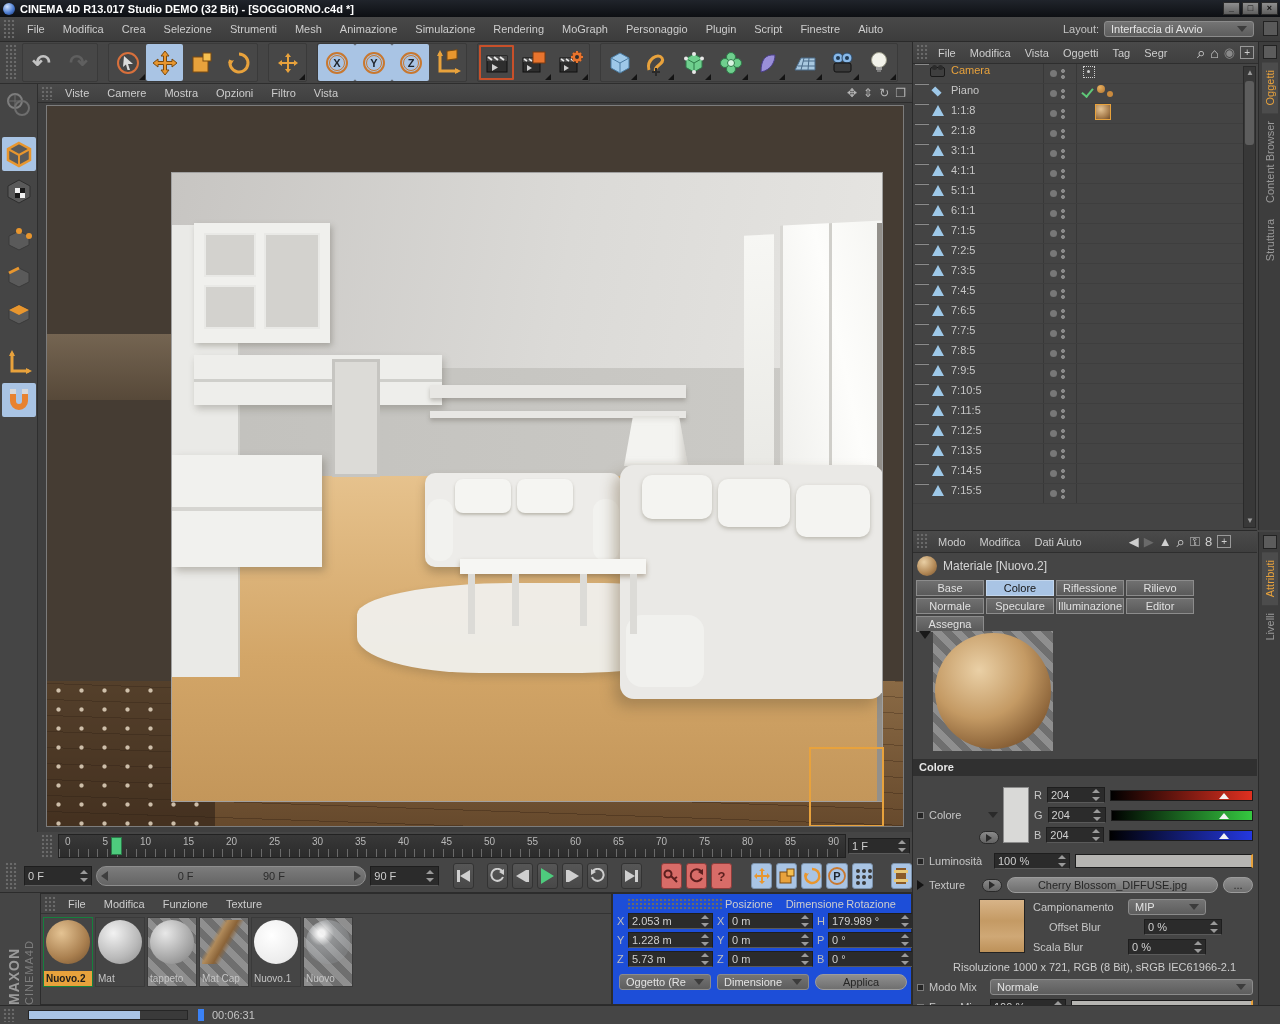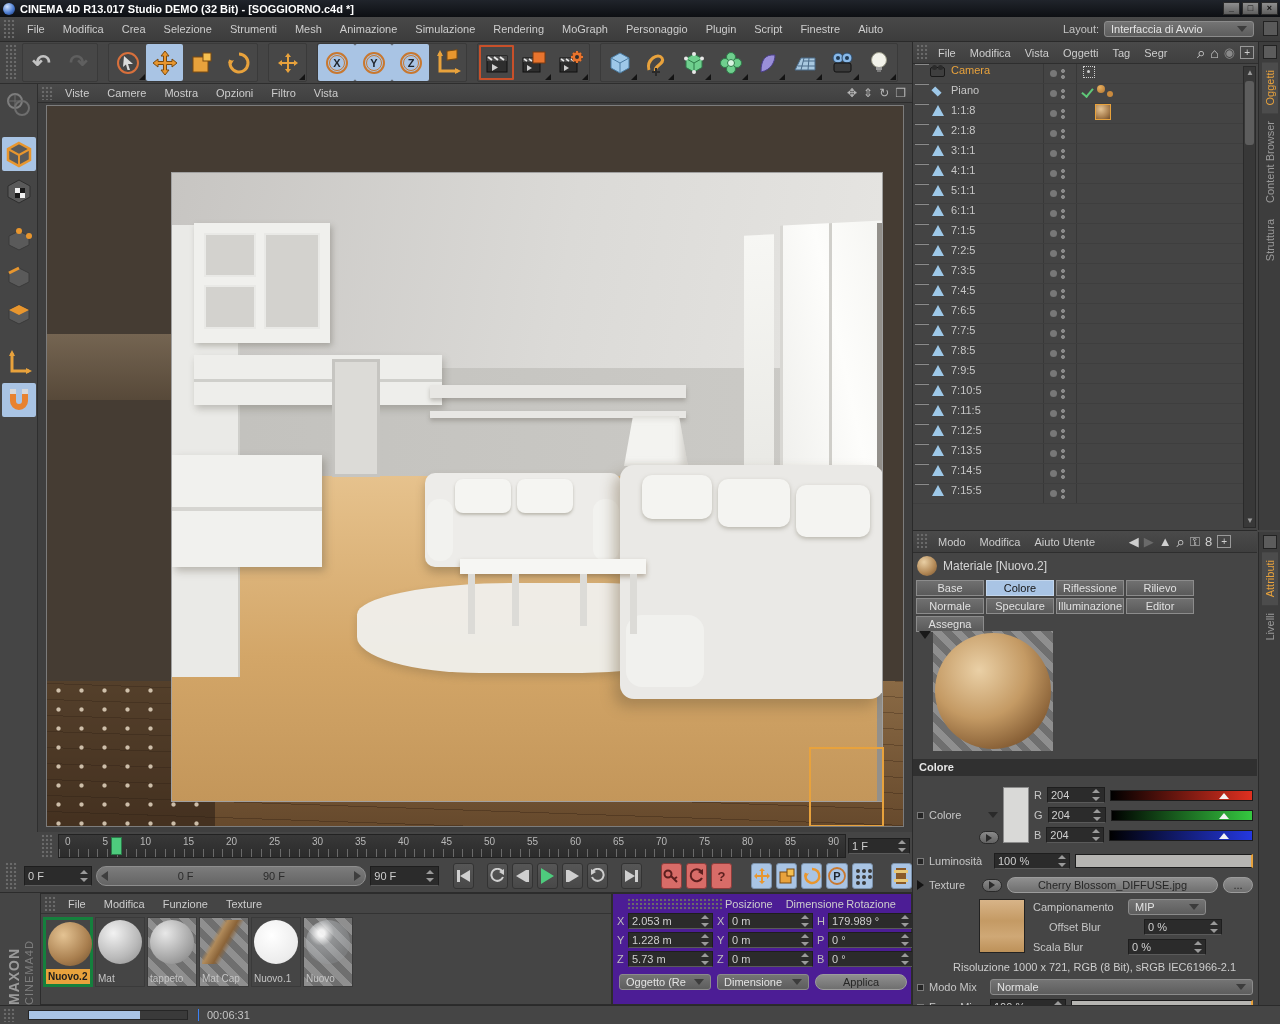--- a/index.html
+++ b/index.html
@@ -133,34 +133,34 @@
   .bar { width:3px; height:12px; background:#cfcfcf; }
 
   
   #maxon { position:absolute; left:0; top:893px; width:40px; height:112px; display:flex; justify-content:center; gap:1px; padding-top:6px; }
   #maxon .m1 { writing-mode:vertical-rl; transform:rotate(180deg); font-weight:bold; color:#9b9b9b; font-size:14px; letter-spacing:1px; }
   #maxon .m2 { writing-mode:vertical-rl; transform:rotate(180deg); color:#7e7e7e; font-size:11px; letter-spacing:1px; }
   #matman { position:absolute; left:40px; top:893px; width:572px; height:112px; background:#454545; border:1px solid #2c2c2c; }
   #matmenu { height:20px; display:flex; align-items:center; border-bottom:1px solid #333; }
   #mats { display:flex; gap:2px; padding:3px 2px; }
   .mat { width:50px; height:70px; position:relative; border:1px solid #3a3a3a; }
-  .mat.sel { border:3px solid #15803d; }
+  .mat.sel { border:1px solid #15803d; }
   .mat .ball { position:absolute; left:2px; top:2px; width:44px; height:44px; border-radius:50%; }
   .mat .mname { position:absolute; left:0; bottom:0; width:100%; height:15px; font-size:10px; color:#c4c4c4; padding:2px 2px; overflow:hidden; white-space:nowrap; }
   .mat.sel .mname { background:#e8a23c; color:#1d1d1d; font-weight:bold; }
   .stripebg { background:repeating-linear-gradient(45deg,#8f8f8f 0 7px,#6f6f6f 7px 14px); }
   .ball.wood { background:radial-gradient(circle at 35% 30%,#e4c393,#a97f4f 60%,#6f4e2c); }
   .ball.gray { background:radial-gradient(circle at 35% 30%,#f2f2f2,#b9b9b9 60%,#8a8a8a); }
   .ball.rough { background:radial-gradient(circle at 35% 30%,#e8e8e8,#a8a8a8 60%,#7c7c7c); }
   .ball.matcap { background:linear-gradient(120deg,transparent 30%,#b08a5a 38%,#8a6338 52%,transparent 62%); border-radius:0!important; width:44px; height:44px; }
   .ball.white { background:radial-gradient(circle at 40% 35%,#ffffff,#ececec 70%,#d5d5d5); }
   .ball.glass { background:radial-gradient(circle at 35% 30%,rgba(255,255,255,.9) 0 8%,rgba(210,215,220,.35) 30%,rgba(160,165,170,.25) 70%); }
 
   
-  #coordman { position:absolute; left:612px; top:893px; width:300px; height:112px; background:#4c1d95; border:1px solid #2c2c2c; padding:2px 4px; }
+  #coordman { position:absolute; left:612px; top:893px; width:300px; height:112px; background:#1d4ed8; border:1px solid #2c2c2c; padding:2px 4px; }
   #coordhead { display:flex; color:#cdcdcd; padding:2px 0 3px 10px; gap:0; }
   #coordhead span { width:96px; }
   .cgroup { display:flex; align-items:center; gap:3px; width:96px; }
   .cgroup .ax { width:8px; color:#bdbdbd; }
   .cgroup .fld { flex:1; }
   #coordfoot { display:flex; gap:6px; margin-top:4px; padding-left:2px; }
   #coordfoot .dd { width:92px; }
   #coordfoot .pill { width:92px; border-radius:9px; }
 
   
@@ -224,21 +224,21 @@
   .roundbtn { width:20px; height:13px; border-radius:7px; background:linear-gradient(180deg,#8a8a8a,#636363); border:1px solid #2a2a2a; display:flex; align-items:center; justify-content:center; }
   .roundbtn i { width:0; height:0; border-top:4px solid transparent; border-bottom:4px solid transparent; border-left:6px solid #2a2a2a; }
   .texthumb { width:46px; height:54px; background:linear-gradient(180deg,#d8b488,#c49a64 40%,#cfa876 70%,#bd9159); border:1px solid #222; }
   .resol { color:#cdcdcd;text-align:center; }
   .exp { width:0; height:0; border-top:5px solid transparent; border-bottom:5px solid transparent; border-left:7px solid #141414; }
 
   
   #statusbar { position:absolute; left:0; top:1005px; width:1280px; height:19px; background:#454545; border-top:1px solid #2a2a2a; display:flex; align-items:center; }
   #progress { width:160px; height:10px; background:#3a3a3a; border:1px solid #262626; margin-left:10px; position:relative; }
   #progress .fill { position:absolute; left:0; top:0; height:100%; width:70%; background:#a9c4e4; }
-  #stime { margin-left:10px; color:#c4c4c4; border-left:1px solid #3b82f6; padding-left:8px; }
+  #stime { margin-left:10px; color:#c4c4c4; border-left:6px solid #3b82f6; padding-left:8px; }
 
   
   svg { display:block; }
 </style>
 </head>
 <body>
 
 <div id="app">
 
   <div id="titlebar">
@@ -1194,21 +1194,21 @@
         </span>
     </div>
 
     <div id="attrman">
       <div class="pmenu">
         <span class="grip"></span>
         <span style="display:flex">
 
         <span class="menu-item">Modo</span>
             <span class="menu-item">Modifica</span>
-            <span class="menu-item">Aiuto Utente</span>
+            <span class="menu-item">Dati Aiuto</span>
           </span>
         <span class="micons" style="margin-right:22px">
           <span>◀</span>
           <span style="color:#6a6a6a">▶</span>
           <span>▲</span>
           <span style="font-size:15px">⌕</span>
           <span>⚿</span>
           <span>8</span>
           <span style="border:1px solid #999;padding:0 3px;font-size:10px">+</span>
         </span>

